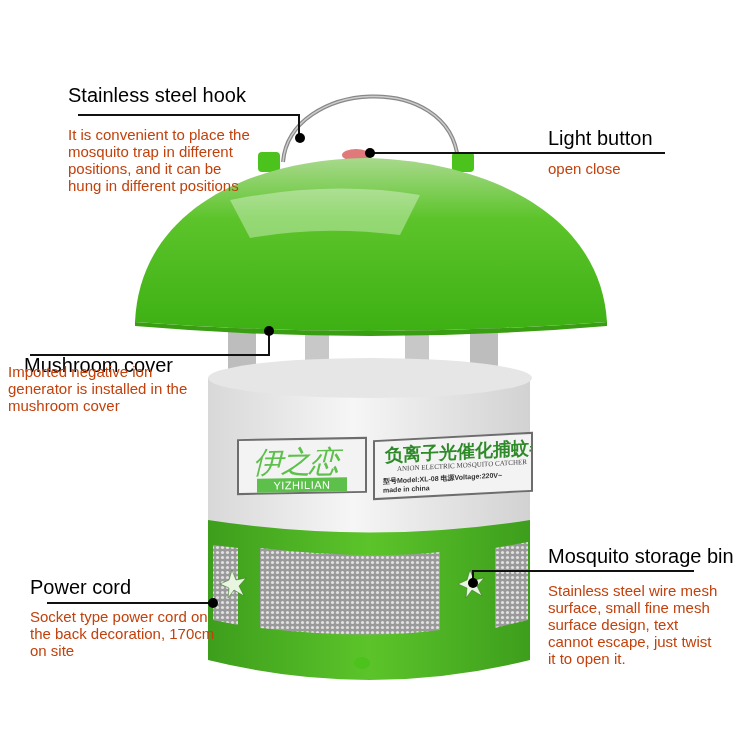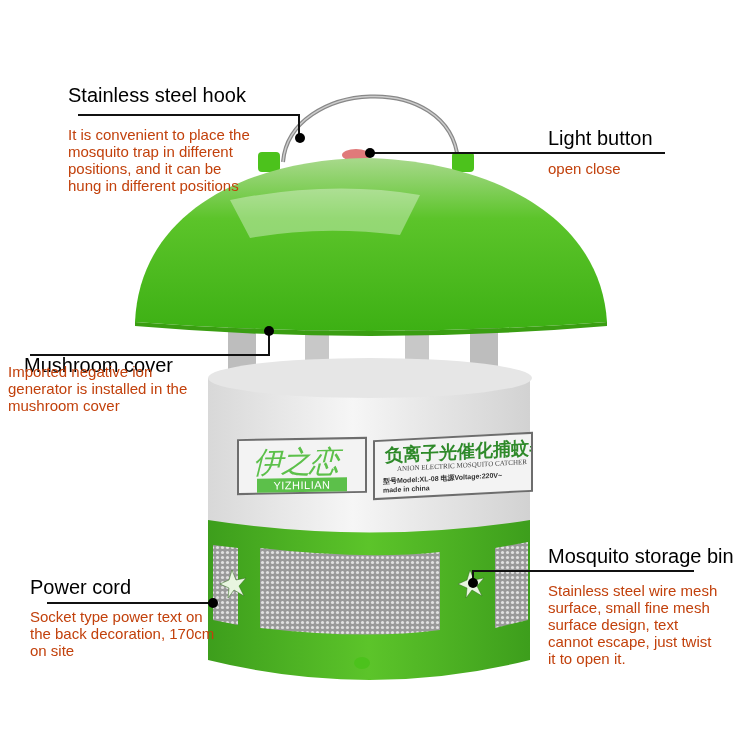--- a/index.html
+++ b/index.html
@@ -117,19 +117,19 @@
 
 <div class="callout-title" style="left:24px; top:330px;margin-top:24px;">Mushroom cover</div>
 <div class="leader" style="left:30px; top:354px; width:240px; height:2px;"></div>
 <div class="leader" style="left:268px; top:330px; width:2px; height:26px;"></div>
 <div class="dot" style="left:264px; top:326px;"></div>
 <div class="callout-desc" style="left:8px; top:363px; width:180px;">Imported negative ion generator is installed in the mushroom cover</div>
 
 <div class="callout-title" style="left:30px; top:576px;">Power cord</div>
 <div class="leader" style="left:47px; top:602px; width:168px; height:2px;"></div>
 <div class="dot" style="left:208px; top:598px;"></div>
-<div class="callout-desc" style="left:30px; top:608px; width:190px;">Socket type power text on the back decoration, 170cm on site</div>
+<div class="callout-desc" style="left:30px; top:608px; width:190px;">Socket type power cord on the back decoration, 170cm on site</div>
 
 <div class="callout-title" style="left:548px; top:545px;text-align:right;">Mosquito storage bin</div>
 <div class="leader" style="left:472px; top:570px; width:222px; height:2px;"></div>
 <div class="leader" style="left:472px; top:570px; width:2px; height:12px;"></div>
 <div class="dot" style="left:468px; top:578px;"></div>
 <div class="callout-desc" style="left:548px; top:582px; width:175px;">Stainless steel wire mesh surface, small fine mesh surface design, text cannot escape, just twist it to open it.</div>
 
 </body></html>

